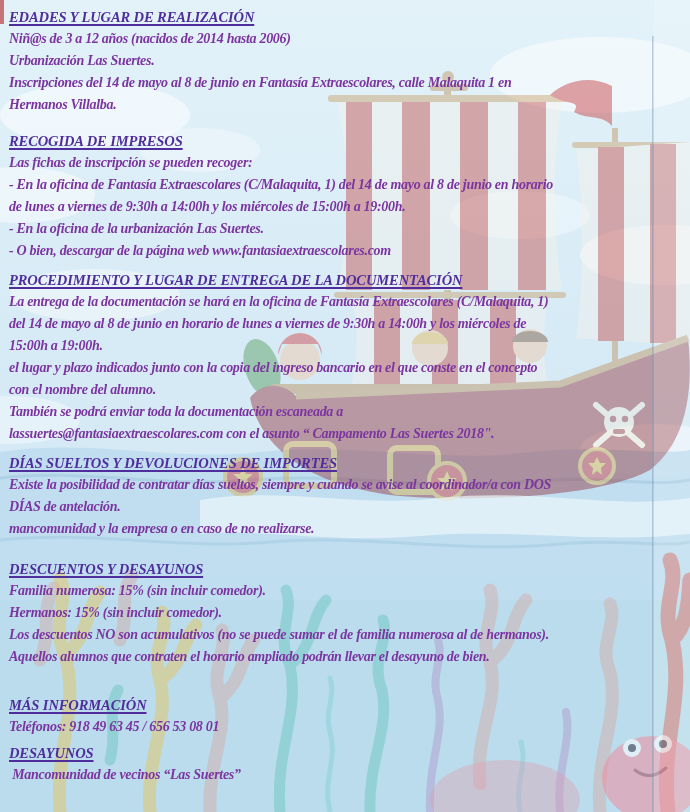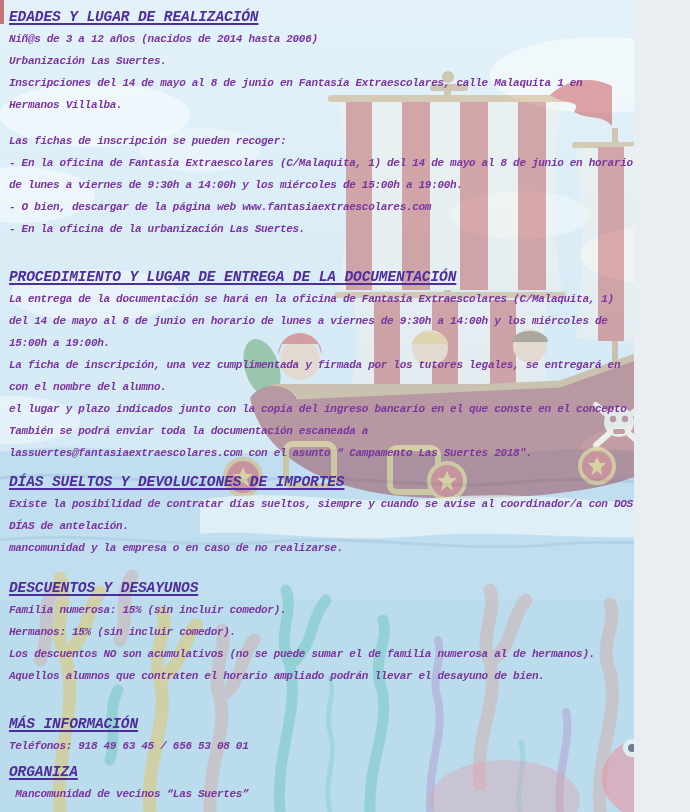--- a/index.html
+++ b/index.html
@@ -1,47 +1,46 @@
 <!DOCTYPE html>
 <html><head>
 <meta charset="utf-8">
 <style>
   html,body{margin:0;padding:0;background:#e8eef2;}
   .page{
     position:relative;
-    width:604px;height:812px;
+    width:690px;height:812px;
     overflow:hidden;
     background:linear-gradient(180deg,#e3f2f9 0%,#d7ebf6 40%,#cfe6f2 100%);
-    font-family:Liberation Mono, monospace;
-    padding-left:30px;
+    font-family:Liberation Serif, serif;
     --head:#4f2d9d;
     --body:#7b34a0;
   }
   .bg{position:absolute;inset:0;z-index:0;}
   .content{position:absolute;inset:0;z-index:2;padding:6px 0 0 9px;}
   .sec{margin:0;}
   .s2{margin-top:14px;}
-  .s3{margin-top:26px;}
+  .s3{margin-top:7px;}
   .s4{margin-top:7px;}
   .s5{margin-top:18px;}
   .s6{margin-top:26px;}
   .s7{margin-top:4px;}
   .h{
     margin:0;
     font-size:14.5px;line-height:22px;
     font-weight:bold;font-style:italic;
     color:var(--head);
     text-decoration:underline;
     text-decoration-thickness:1.5px;
     text-underline-offset:2px;
     letter-spacing:-0.1px;
     white-space:pre;
   }
   .ln{
-    font-size:11px;line-height:22px;
+    font-size:14px;line-height:22px;
     font-weight:bold;font-style:italic;
     color:var(--body);
     letter-spacing:-0.3px;
     white-space:pre;
   }
 </style>
 </head>
 <body>
 
 <div class="page" style="--head: #4f2d9d; --body: #7b34a0;">
@@ -202,35 +201,35 @@
 
     <section class="sec s1">
       <h2 class="h">EDADES Y LUGAR DE REALIZACIÓN</h2>
       <div class="ln">Niñ@s de 3 a 12 años (nacidos de 2014 hasta 2006)</div>
       <div class="ln">Urbanización Las Suertes.</div>
       <div class="ln">Inscripciones del 14 de mayo al 8 de junio en Fantasía Extraescolares, calle Malaquita 1 en</div>
       <div class="ln">Hermanos Villalba.</div>
     </section>
 
     <section class="sec s2">
+      <h2 class="h">RECOGIDA DE IMPRESOS</h2>
       <div class="ln">Las fichas de inscripción se pueden recoger:</div>
       <div class="ln">- En la oficina de Fantasía Extraescolares (C/Malaquita, 1) del 14 de mayo al 8 de junio en horario</div>
       <div class="ln">de lunes a viernes de 9:30h a 14:00h y los miércoles de 15:00h a 19:00h.</div>
+      <div class="ln">- En la oficina de la urbanización Las Suertes.</div>
       <div class="ln">- O bien, descargar de la página web www.fantasiaextraescolares.com</div>
-      <div class="ln">- En la oficina de la urbanización Las Suertes.</div>
     </section>
 
     <section class="sec s3">
       <h2 class="h">PROCEDIMIENTO Y LUGAR DE ENTREGA DE LA DOCUMENTACIÓN</h2>
       <div class="ln">La entrega de la documentación se hará en la oficina de Fantasía Extraescolares (C/Malaquita, 1)</div>
       <div class="ln">del 14 de mayo al 8 de junio en horario de lunes a viernes de 9:30h a 14:00h y los miércoles de</div>
       <div class="ln">15:00h a 19:00h.</div>
-      <div class="ln">La ficha de inscripción, una vez cumplimentada y firmada por los tutores legales, se entregará en</div>
+      <div class="ln">el lugar y plazo indicados junto con la copia del ingreso bancario en el que conste en el concepto</div>
       <div class="ln">con el nombre del alumno.</div>
-      <div class="ln">el lugar y plazo indicados junto con la copia del ingreso bancario en el que conste en el concepto</div>
       <div class="ln">También se podrá enviar toda la documentación escaneada a</div>
       <div class="ln">lassuertes@fantasiaextraescolares.com con el asunto “ Campamento Las Suertes 2018".</div>
     </section>
 
     <section class="sec s4">
       <h2 class="h">DÍAS SUELTOS Y DEVOLUCIONES DE IMPORTES</h2>
       <div class="ln">Existe la posibilidad de contratar días sueltos, siempre y cuando se avise al coordinador/a con DOS</div>
       <div class="ln">DÍAS de antelación.</div>
       <div class="ln">mancomunidad y la empresa o en caso de no realizarse.</div>
     </section>
@@ -242,18 +241,18 @@
       <div class="ln">Los descuentos NO son acumulativos (no se puede sumar el de familia numerosa al de hermanos).</div>
       <div class="ln">Aquellos alumnos que contraten el horario ampliado podrán llevar el desayuno de bien.</div>
     </section>
 
     <section class="sec s6">
       <h2 class="h">MÁS INFORMACIÓN</h2>
       <div class="ln">Teléfonos: 918 49 63 45 / 656 53 08 01</div>
     </section>
 
     <section class="sec s7">
-      <h2 class="h">ORGANIZA</h2>
+      <h2 class="h">DESAYUNOS</h2>
       <div class="ln"> Mancomunidad de vecinos “Las Suertes”</div>
     </section>
 
   </div>
 </div>
 
 </body></html>

